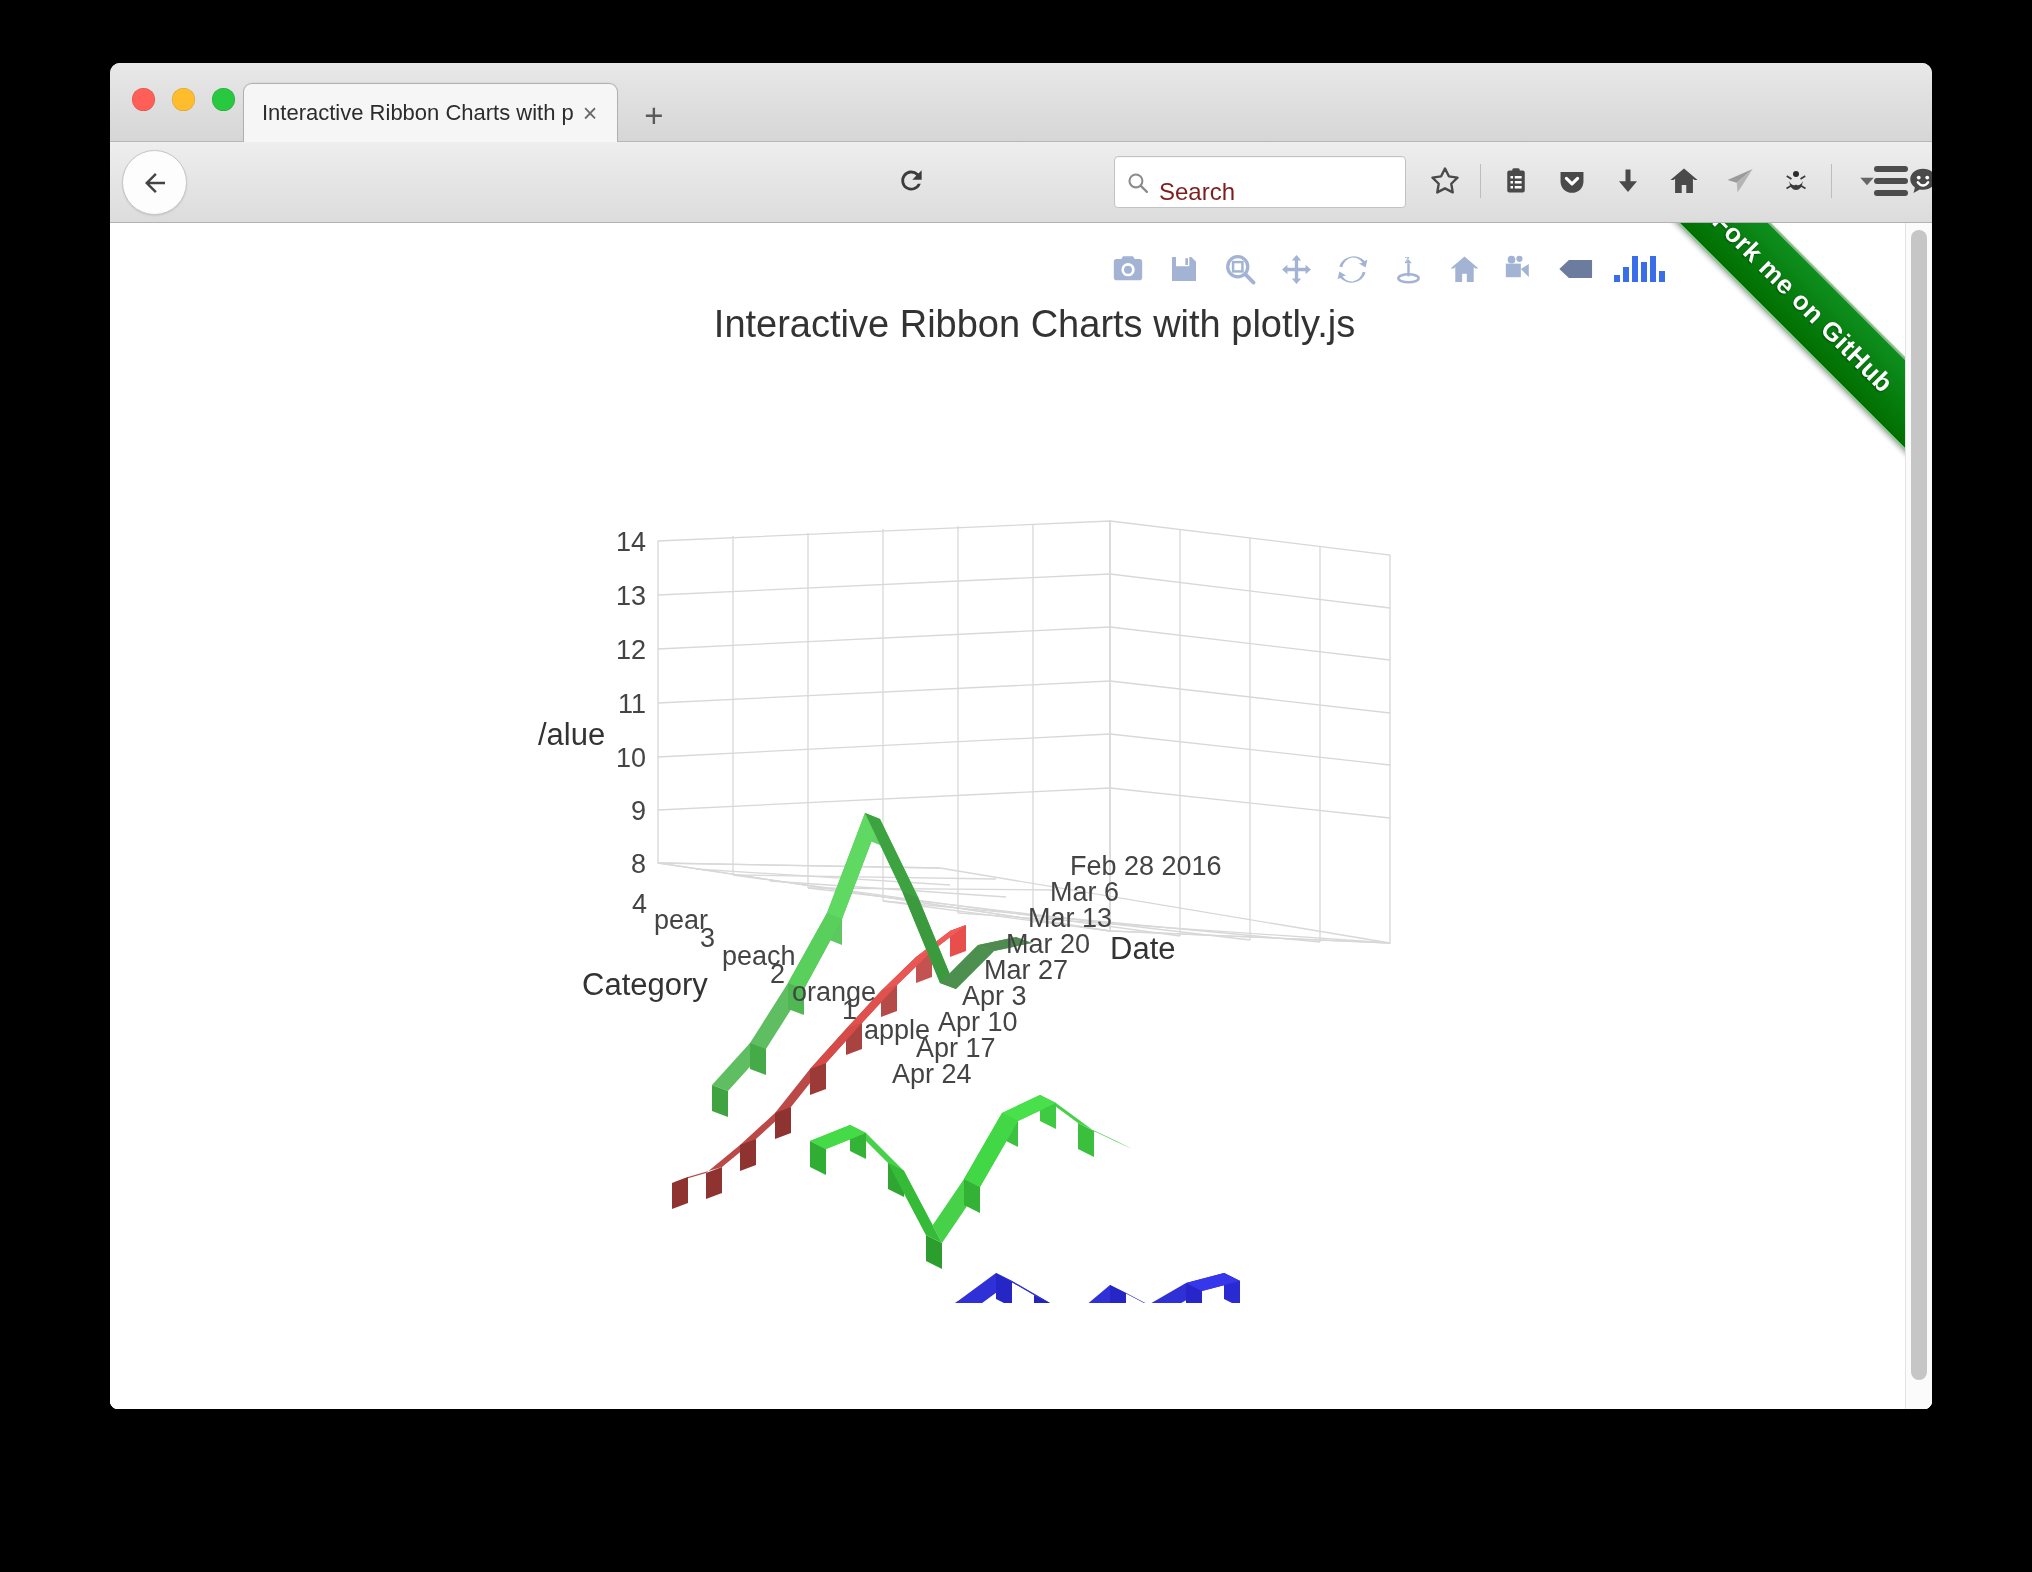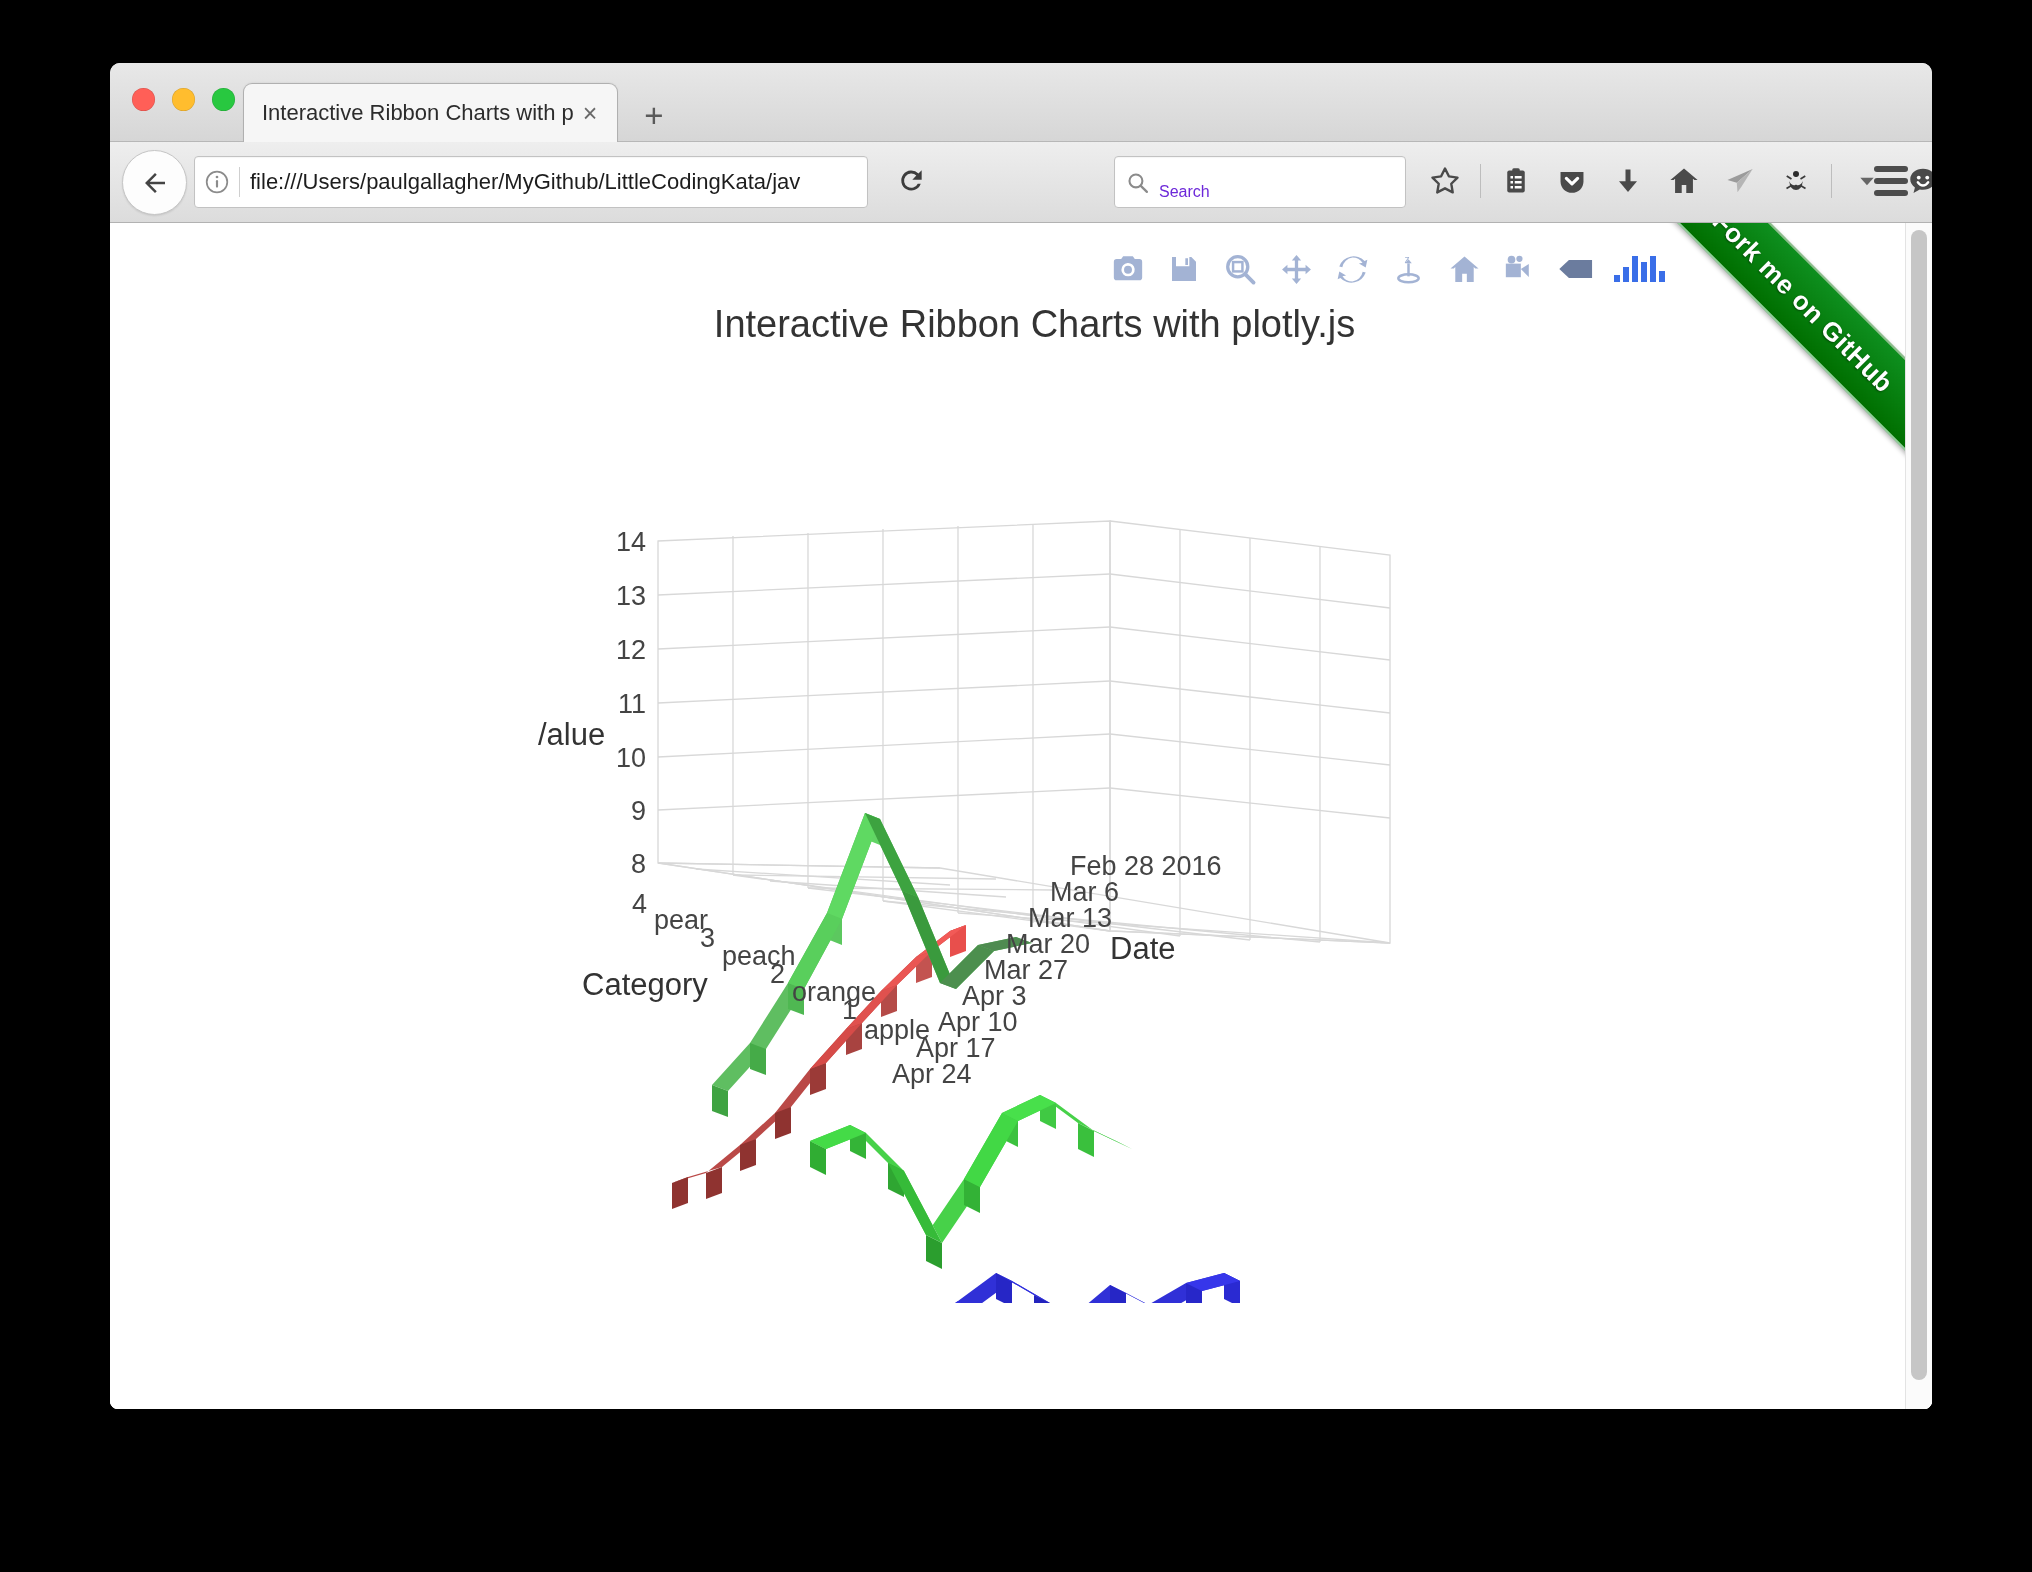--- a/index.html
+++ b/index.html
@@ -45,21 +45,21 @@
     display:flex;align-items:center;box-shadow:inset 0 1px 1px rgba(0,0,0,.045);}
   .ident{width:44px;display:flex;align-items:center;justify-content:center;}
   .vdiv{width:1px;height:30px;background:#cfcfcf;}
   .urltext{flex:1;padding:0 10px;font-size:22px;color:#1d1d1d;white-space:nowrap;overflow:hidden;}
   .reload{position:absolute;left:775px;top:14px;width:52px;height:50px;border-radius:4px;
     display:flex;align-items:center;justify-content:center;}
   .searchbar{position:absolute;left:1004px;top:14px;width:290px;height:50px;background:#fff;
     border:1px solid #c2c2c2;border-radius:4px;display:flex;align-items:center;
     box-shadow:inset 0 1px 1px rgba(0,0,0,.045);}
   .searchbar .sico{width:44px;display:flex;align-items:center;justify-content:center;}
-  .searchph{font-size:16px;color:#6d28d9;margin-top:19px;}
+  .searchph{font-size:24px;color:#7f1d1d;margin-top:19px;}
 
   .navicons{position:absolute;left:1310px;top:14px;display:flex;align-items:center;gap:6px;}
   .nicon{width:50px;height:50px;display:flex;align-items:center;justify-content:center;}
   .sep{width:1px;height:34px;background:#bdbdbd;margin:0 4px;}
   .menubtn{position:absolute;right:14px;top:14px;width:54px;height:50px;
     display:flex;align-items:center;justify-content:center;}
   .menuline{width:34px;height:6px;background:#4c4c4c;border-radius:3px;margin:3px 0;}
   .menuwrap{display:flex;flex-direction:column;align-items:center;}
 
   
@@ -116,31 +116,20 @@
       <div class="newtab">+</div>
     </div>
 
     <div class="navbar">
       <div class="backbtn">
         <svg width="30" height="30" viewBox="0 0 24 24">
           <path d="M20 11H7.8l5.6-5.6L12 4l-8 8 8 8 1.4-1.4L7.8 13H20z" fill="#444"></path>
         </svg>
       </div>
 
-      <div class="urlbar">
-        <div class="ident">
-          <svg width="26" height="26" viewBox="0 0 24 24">
-            <circle cx="12" cy="12" r="9.5" fill="none" stroke="#8c8c8c" stroke-width="1.6"></circle>
-            <circle cx="12" cy="7.4" r="1.25" fill="#8c8c8c"></circle>
-            <rect x="11" y="10.2" width="2" height="7" rx="1" fill="#8c8c8c"></rect>
-          </svg>
-        </div>
-        <div class="vdiv"></div>
-        <div class="urltext">file:///Users/paulgallagher/MyGithub/LittleCodingKata/jav</div>
-      </div>
 
       <div class="reload">
         <svg width="32" height="32" viewBox="0 0 24 24">
           <path d="M17.6 6.4A7.5 7.5 0 1 0 19.3 14h-2.2A5.4 5.4 0 1 1 16 7.9L13 11h7V4z" fill="#3c3c3c"></path>
         </svg>
       </div>
 
       <div class="searchbar">
         <div class="sico">
           <svg width="25" height="25" viewBox="0 0 24 24">

